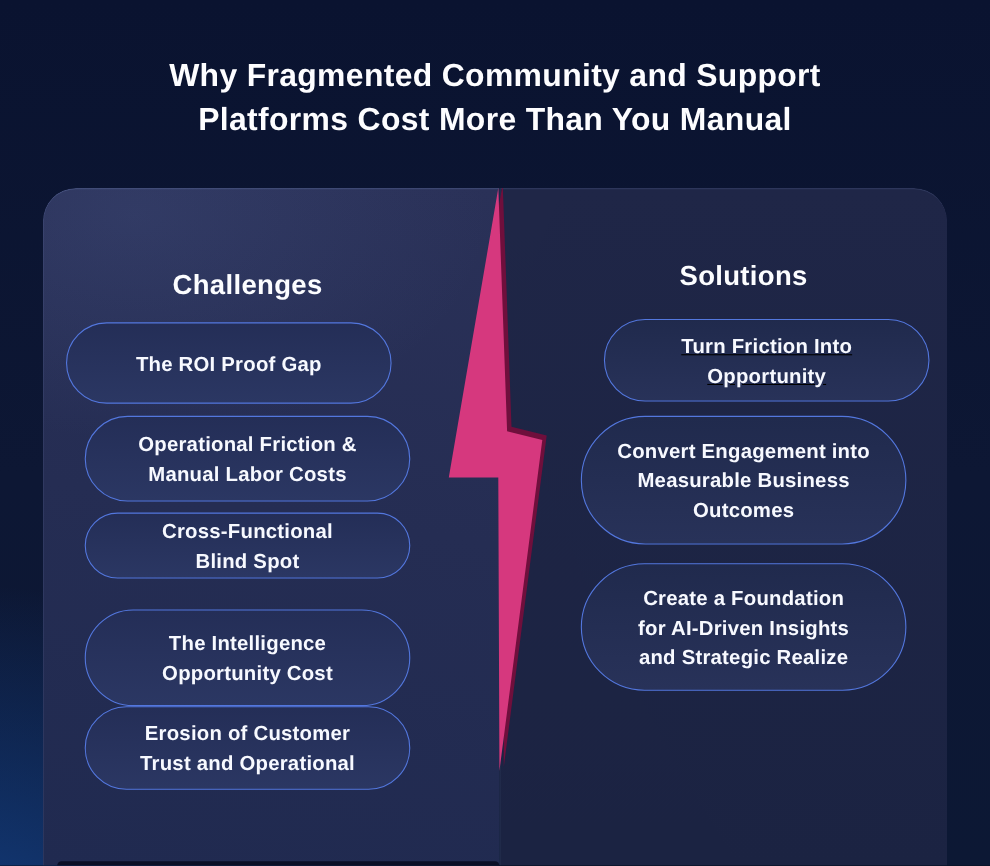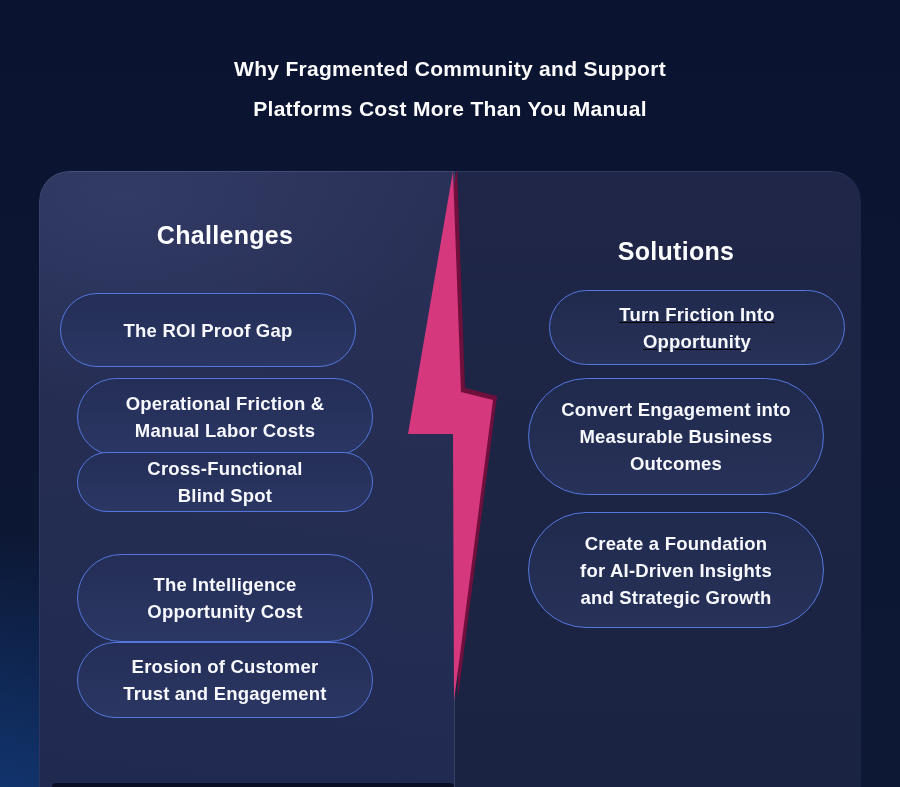--- a/index.html
+++ b/index.html
@@ -5,21 +5,21 @@
   html,body{margin:0;padding:0;background:#06101f;}
   .page{
     position:relative;width:900px;height:787px;overflow:hidden;
     background:
       radial-gradient(760px 540px at -5% 110%, rgba(25,92,190,.55), rgba(25,92,190,0) 62%),
       linear-gradient(180deg,#0a1330 0%, #0d1734 55%, #0c1834 100%);
     font-family:"Liberation Sans", sans-serif;
   }
   .title{
     position:absolute;top:49px;left:0;width:100%;margin:0;
-    text-align:center;font-size:21px;line-height:40px;font-weight:bold;
+    text-align:center;font-size:29px;line-height:40px;font-weight:bold;
     color:#fdfdff;letter-spacing:.3px;
   }
   .title span{display:block;}
   .card{
     position:absolute;left:39px;top:171px;width:822px;height:616px;
     border-radius:30px 30px 0 0;overflow:hidden;
   }
   .panel{position:absolute;top:0;bottom:0;}
   .panel-left{
     left:0;width:415px;border-radius:30px 0 0 0;
@@ -38,21 +38,21 @@
   .bolt{position:absolute;left:0;top:0;width:822px;height:616px;display:block;}
   .bottom-strip{
     position:absolute;left:13px;bottom:0;width:402px;height:4px;
     background:#0a0f26;border-radius:6px 6px 0 0;
   }
   .heading{
     position:absolute;margin:0;width:296px;
     font-size:25px;font-weight:bold;color:#fcfdff;
     text-align:center;letter-spacing:.3px;line-height:30px;
   }
-  .heading-left{left:77px;top:220px;}
+  .heading-left{left:77px;top:244px;}
   .heading-right{left:528px;top:236px;}
   .pill{
     position:absolute;box-sizing:border-box;
     display:flex;align-items:center;justify-content:center;
     border:1.5px solid #5377de;border-radius:999px;
     text-align:center;
   }
   .pill-left{background:linear-gradient(180deg,#242e57 0%, #2b3763 100%);}
   .pill-right{background:linear-gradient(180deg,#202a4d 0%, #283259 100%);}
   .pill span{
@@ -86,41 +86,41 @@
   <h2 class="heading heading-left">Challenges</h2>
   <h2 class="heading heading-right">Solutions</h2>
 
   <div class="pill pill-left" style="left:60px;top:293px;width:296px;height:74px;">
     <span>The ROI Proof Gap</span>
   </div>
   <div class="pill pill-left" style="left:77px;top:378px;width:296px;height:78px;align-items:center;">
     <span>Operational Friction &amp;
 Manual Labor Costs</span>
   </div>
-  <div class="pill pill-left" style="left:77px;top:452px;width:296px;height:60px;">
+  <div class="pill pill-left" style="left:77px;top:466px;width:296px;height:60px;">
     <span>Cross-Functional
 Blind Spot</span>
   </div>
   <div class="pill pill-left" style="left:77px;top:554px;width:296px;height:88px;">
     <span>The Intelligence
 Opportunity Cost</span>
   </div>
   <div class="pill pill-left" style="left:77px;top:642px;width:296px;height:76px;">
     <span>Erosion of Customer
-Trust and Engagement</span>
+Trust and Operational</span>
   </div>
 
   <div class="pill pill-right" style="left:549px;top:290px;width:296px;height:75px;text-decoration:underline;">
     <span>Turn Friction Into
 Opportunity</span>
   </div>
   <div class="pill pill-right" style="left:528px;top:378px;width:296px;height:117px;">
     <span>Convert Engagement into
 Measurable Business
 Outcomes</span>
   </div>
   <div class="pill pill-right" style="left:528px;top:512px;width:296px;height:116px;">
     <span>Create a Foundation
 for AI-Driven Insights
-and Strategic Growth</span>
+and Strategic Realize</span>
   </div>
 
 </div>
 
 </body></html>

